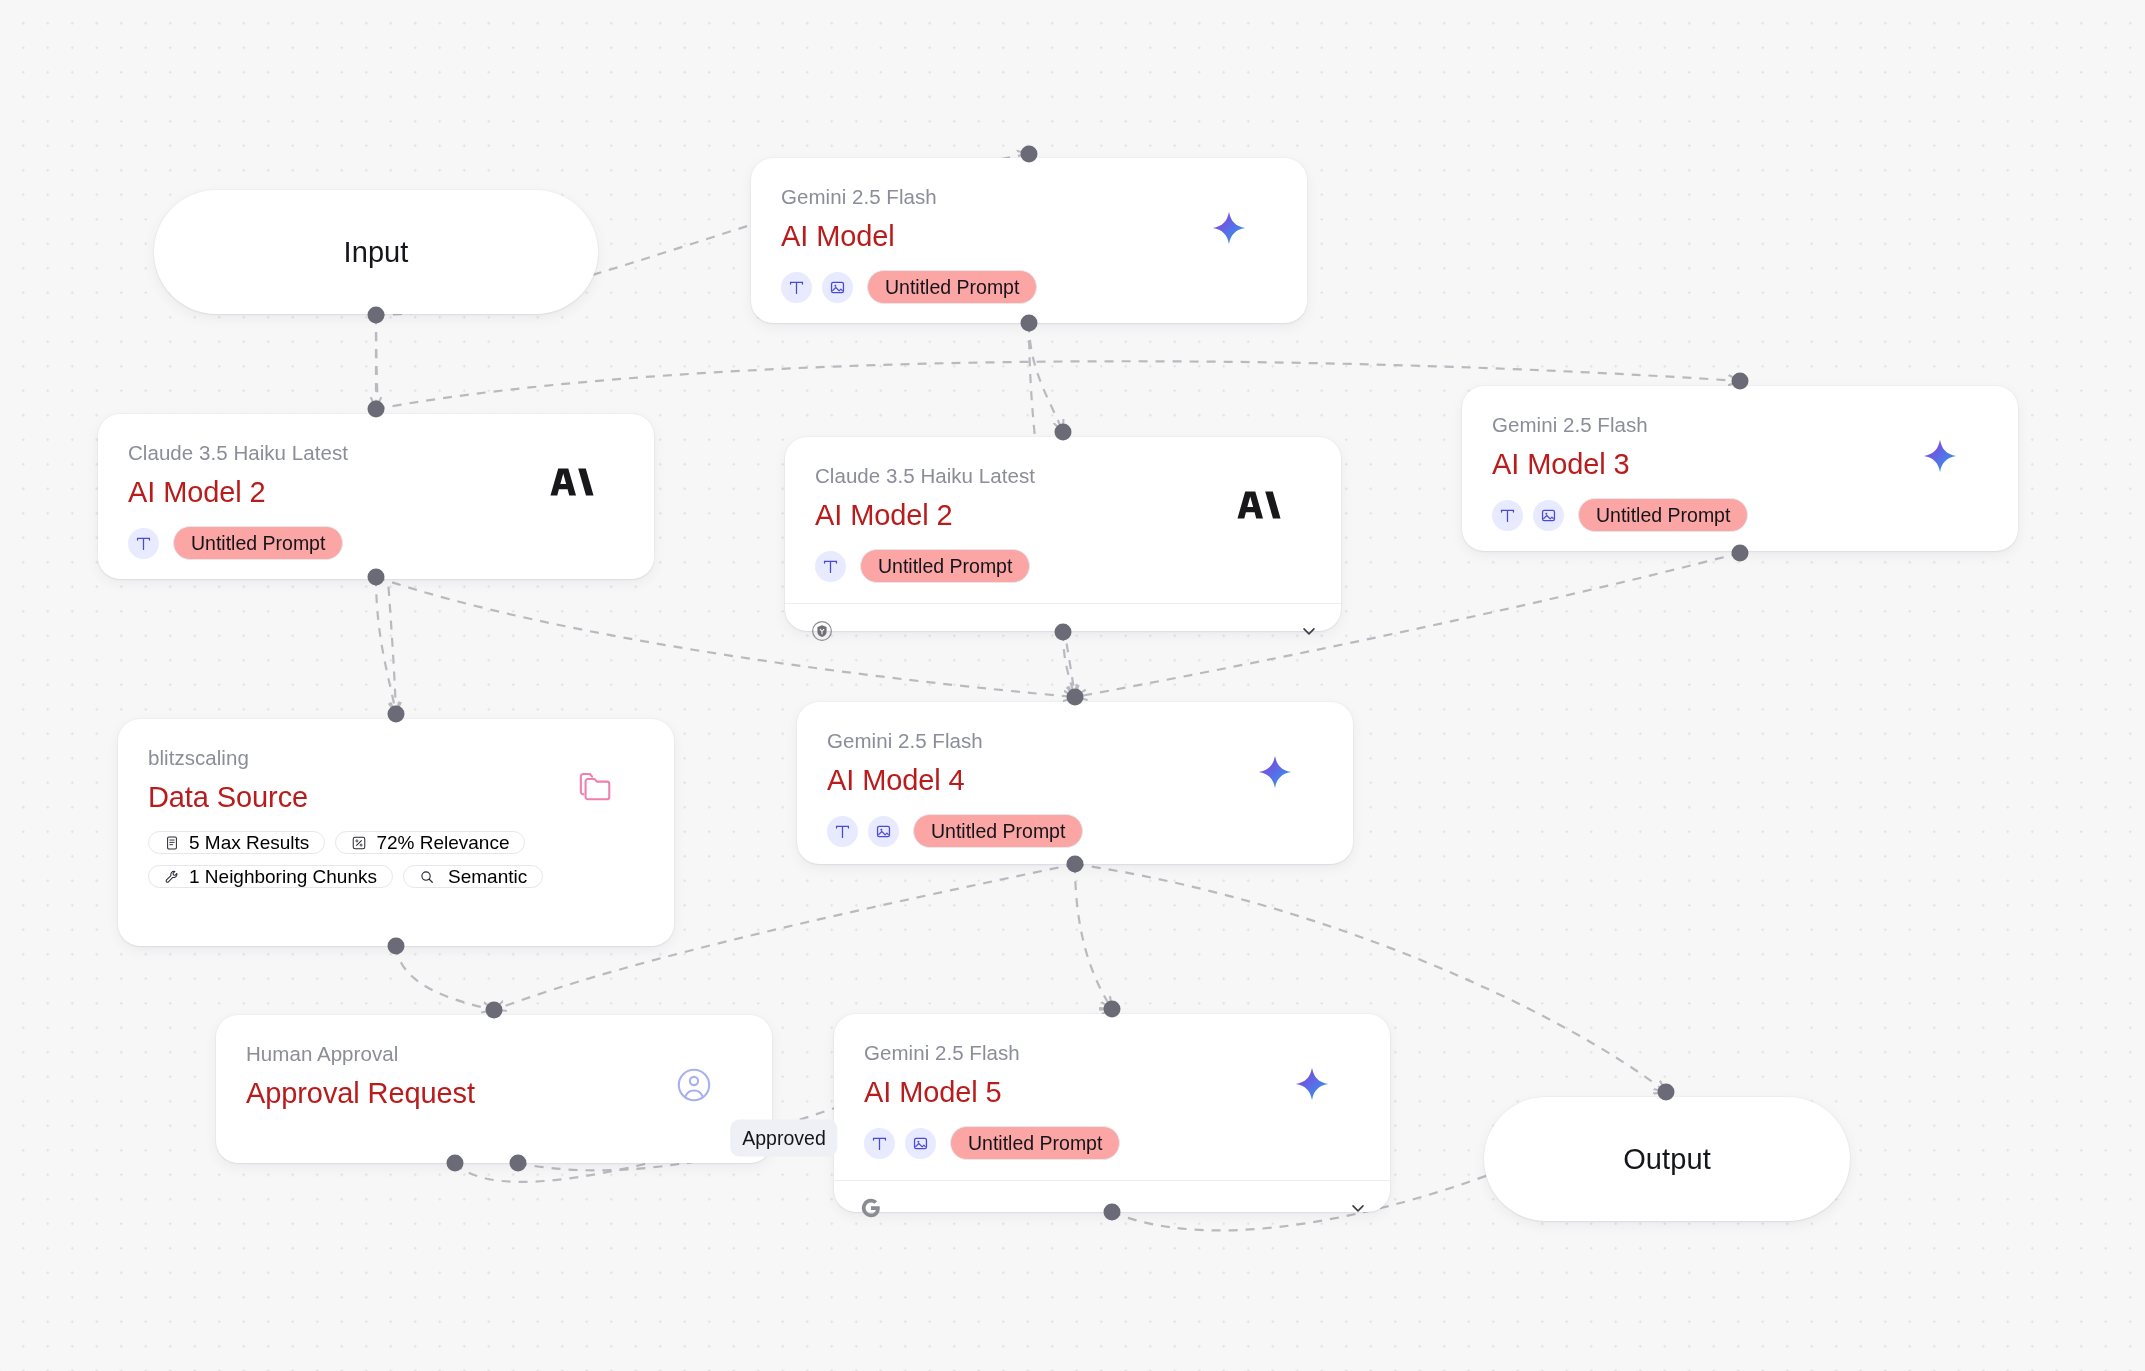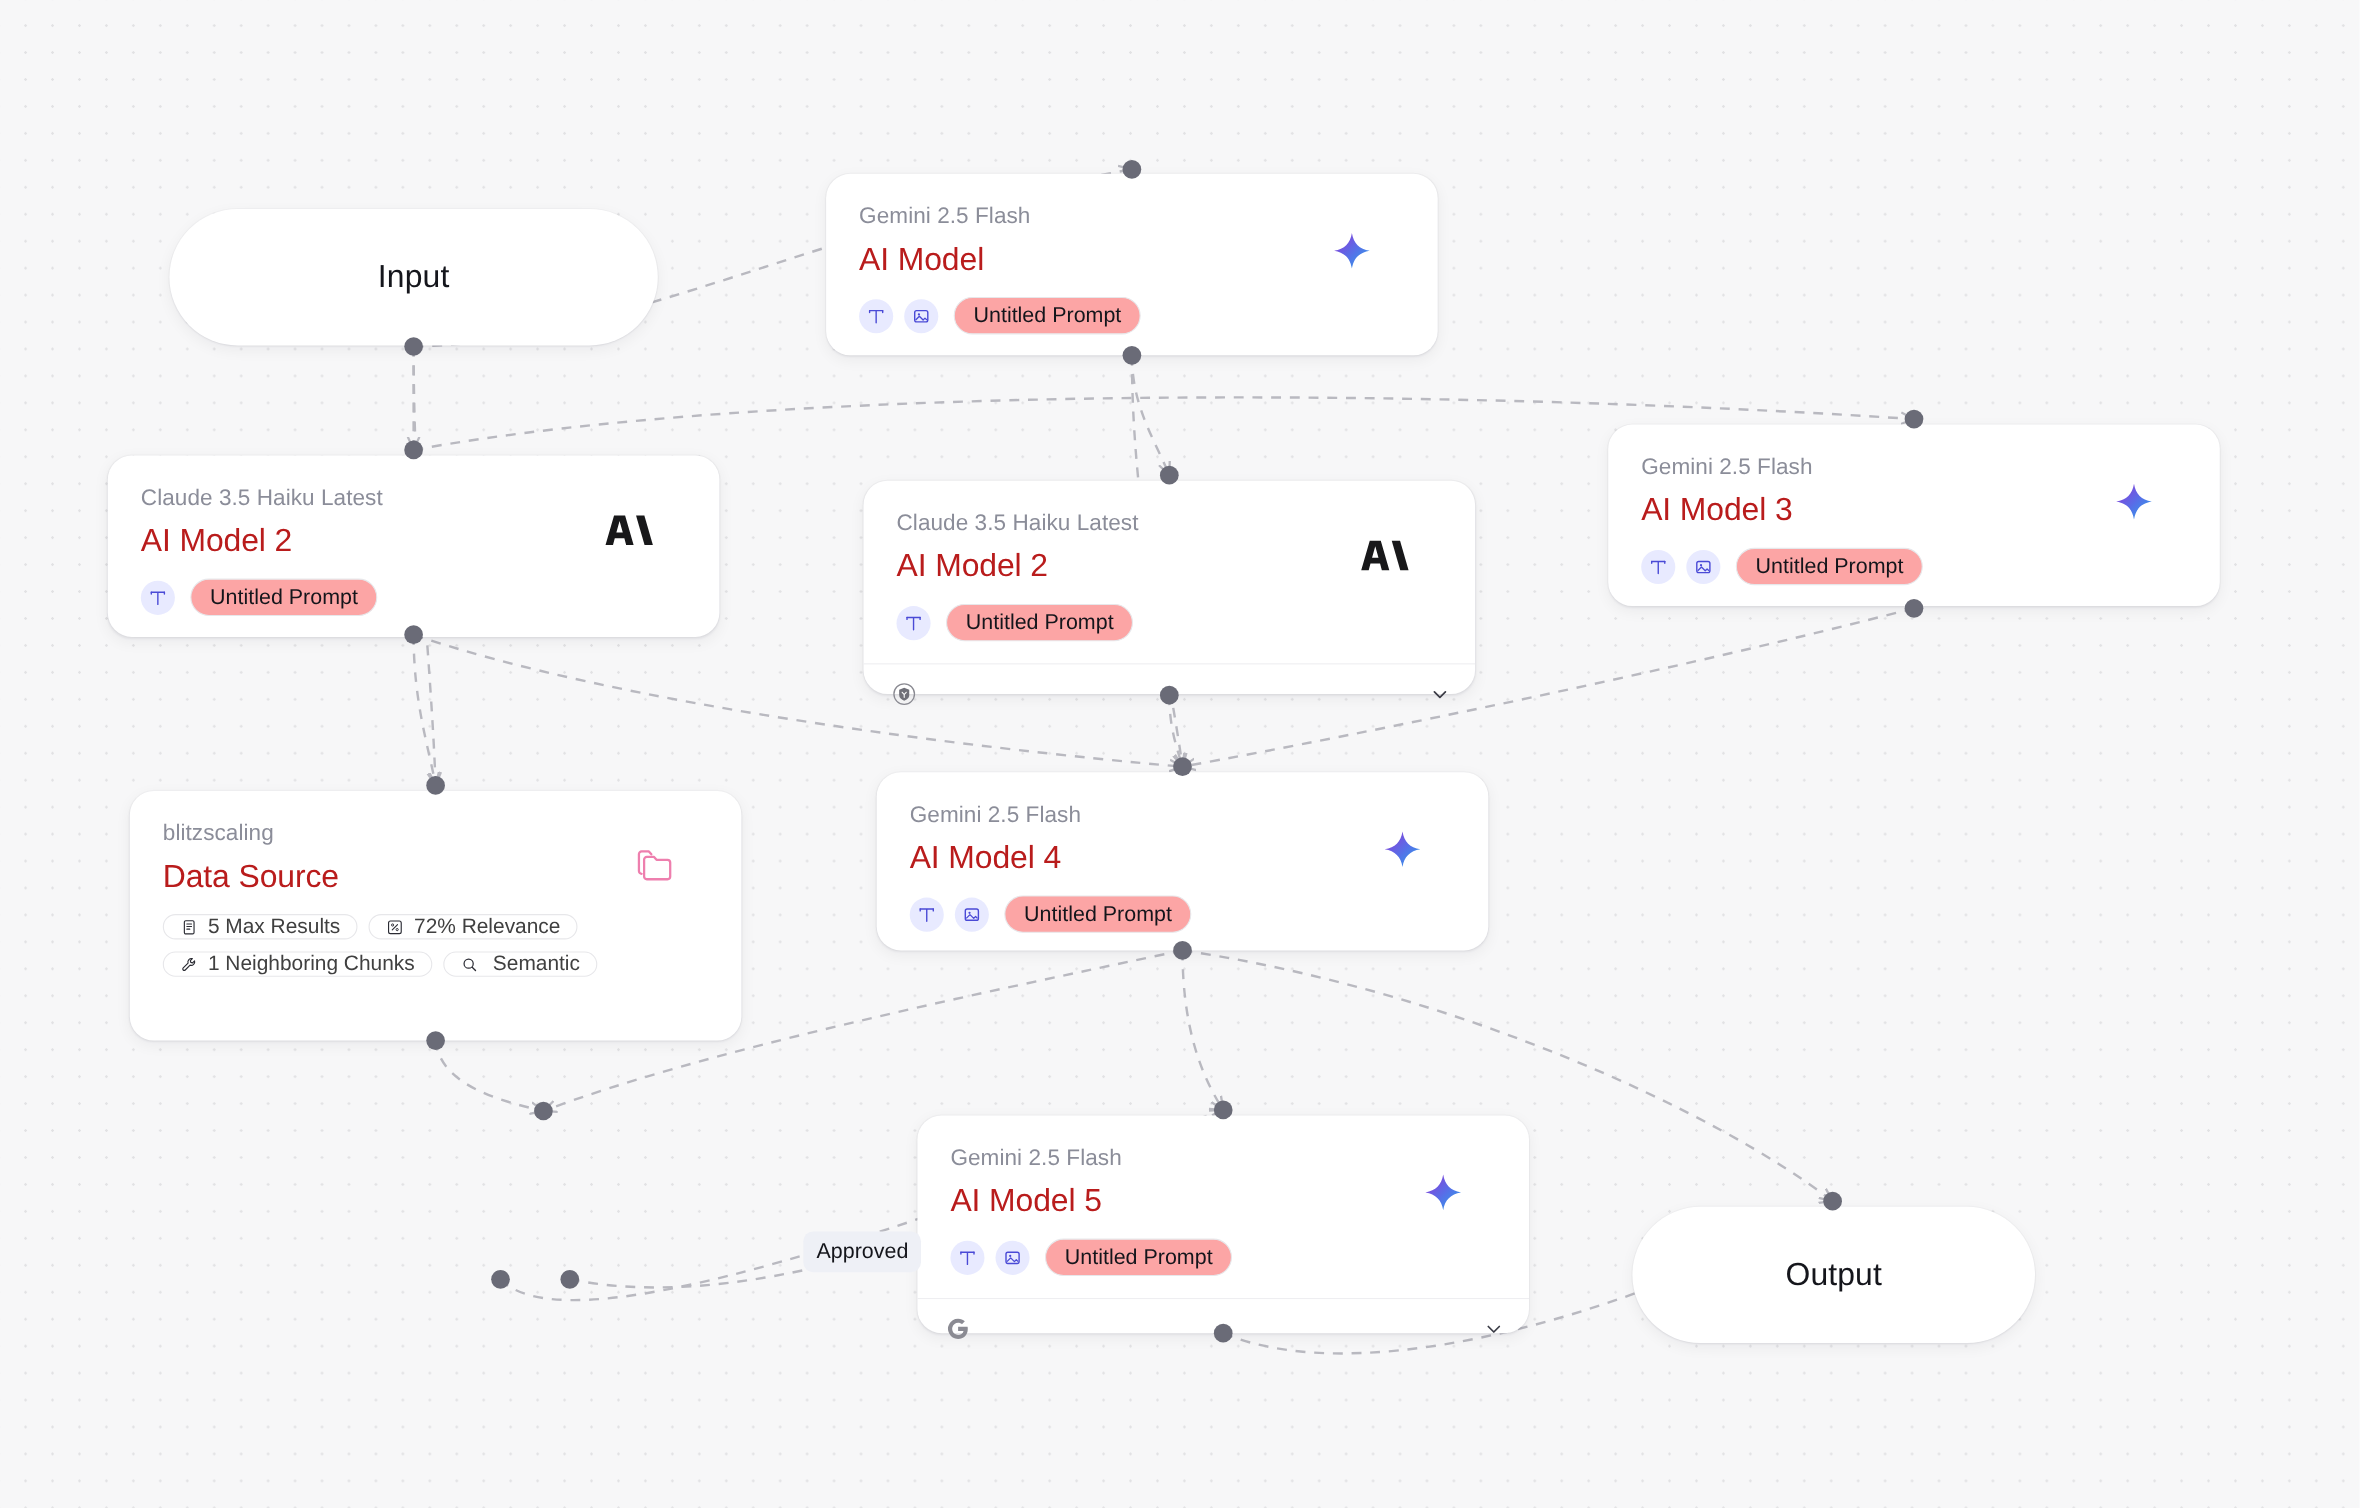--- a/index.html
+++ b/index.html
@@ -102,21 +102,21 @@
     margin-left: 4px;
   }
 
   .tag-chip {
     height: 23px;
     padding: 0 15px;
     border: 1px solid #e7e7ea;
     border-radius: 18px;
     display: flex; align-items: center; gap: 9px;
     font-size: 19px;
-    color: #404040;
+    color: #000000;
     background: #fff;
     white-space: nowrap;
     text-align: center;
   }
 
   .corner-icon {
     position: absolute;
     top: 26px;
     right: 30px;
     display: flex;
@@ -444,20 +444,33 @@
           </linearGradient>
             </defs>
           <path d="M20 2 C21.8 12.6 27.4 18.2 38 20 C27.4 21.8 21.8 27.4 20 38 C18.2 27.4 12.6 21.8 2 20 C12.6 18.2 18.2 12.6 20 2 Z" fill="url(#gg3)"></path>
         </svg>
       </span>
     </div>
   </div>
   <div class="port" style="left:1075px; top:697px;"></div>
   <div class="port" style="left:1075px; top:864px;"></div>
 
+  <div class="node card" style="left:216px; top:1015px; width:556px; height:148px;">
+    <div class="card-body">
+      <div class="card-sub">Human Approval</div>
+      <div class="card-title">Approval Request</div>
+      <span class="corner-icon">
+        <svg width="36" height="36" viewBox="0 0 36 36">
+          <circle cx="18" cy="18" r="15.2" fill="none" stroke="#a9b0f0" stroke-width="2.1"></circle>
+          <circle cx="18" cy="14" r="4.1" fill="none" stroke="#a9b0f0" stroke-width="2.1"></circle>
+          <path d="M9.6 29.2 a9 9 0 0 1 16.8 0" fill="none" stroke="#a9b0f0" stroke-width="2.1" stroke-linecap="round"></path>
+        </svg>
+      </span>
+    </div>
+  </div>
   <div class="port" style="left:494px; top:1010px;"></div>
   <div class="port" style="left:455px; top:1163px;"></div>
   <div class="port" style="left:518px; top:1163px;"></div>
 
   <div class="edge-label" style="left:784px; top:1138px;">
     <span>Approved</span>
   </div>
 
   <div class="node card" style="left:834px; top:1014px; width:556px; height:198px;">
     <div class="card-body" style="padding-bottom:20px;">

